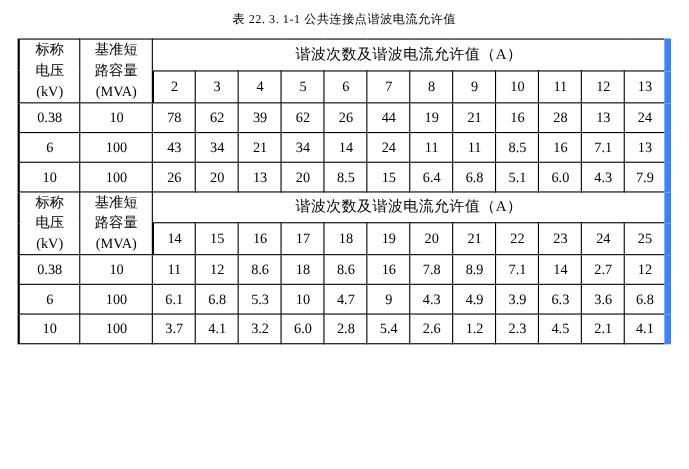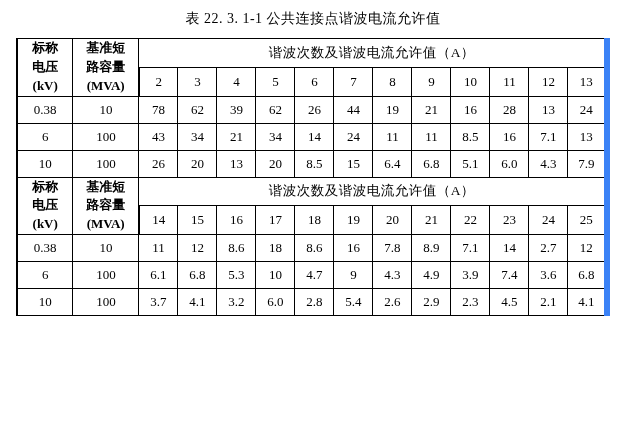--- a/index.html
+++ b/index.html
@@ -15,21 +15,21 @@
     overflow: hidden;
   }
   .page {
     position: relative;
     width: 626px;
     height: 426px;
     box-sizing: border-box;
   }
   .caption {
     text-align: center;
-    font-size: 14px;
+    font-size: 11px;
     letter-spacing: 0.5px;
     padding-top: 10px;
     padding-bottom: 10px;
     font-family: "Liberation Serif", "DejaVu Serif", serif;
   }
   table.htable {
     border-collapse: collapse;
     margin: 0 auto;
     width: 594px;
     table-layout: fixed;
@@ -72,21 +72,21 @@
   td.rowlabel {
     font-size: 13px;
   }
   .thickdiv td {
     border-top: 2px solid #000;
   }
   .outer-top td { border-top: 2px solid #000; }
   .outer-bottom td { border-bottom: 2px solid #000; }
   table.htable td:first-child { border-left: 2px solid #000; }
   table.htable td:last-child { border-right: 6px solid #3b82f6; }
-  .lbl-line { display: block; font-weight: bold; }
+  .lbl-line { display: block; }
 </style>
 </head>
 <body>
 
 <div class="page">
 
   <div class="caption">表 22. 3. 1-1 公共连接点谐波电流允许值</div>
 
   <table class="htable">
     <colgroup>
@@ -222,35 +222,35 @@
         <td class="rowlabel">100</td>
         <td class="datacell">6.1</td>
         <td class="datacell">6.8</td>
         <td class="datacell">5.3</td>
         <td class="datacell">10</td>
         <td class="datacell">4.7</td>
         <td class="datacell">9</td>
         <td class="datacell">4.3</td>
         <td class="datacell">4.9</td>
         <td class="datacell">3.9</td>
-        <td class="datacell">7.4</td>
+        <td class="datacell">6.3</td>
         <td class="datacell">3.6</td>
         <td class="datacell">6.8</td>
       </tr>
       <tr class="outer-bottom">
         <td class="rowlabel">10</td>
         <td class="rowlabel">100</td>
         <td class="datacell">3.7</td>
         <td class="datacell">4.1</td>
         <td class="datacell">3.2</td>
         <td class="datacell">6.0</td>
         <td class="datacell">2.8</td>
         <td class="datacell">5.4</td>
         <td class="datacell">2.6</td>
-        <td class="datacell">2.9</td>
+        <td class="datacell">1.2</td>
         <td class="datacell">2.3</td>
         <td class="datacell">4.5</td>
         <td class="datacell">2.1</td>
         <td class="datacell">4.1</td>
       </tr>
     </tbody>
   </table>
 
 </div>
 

